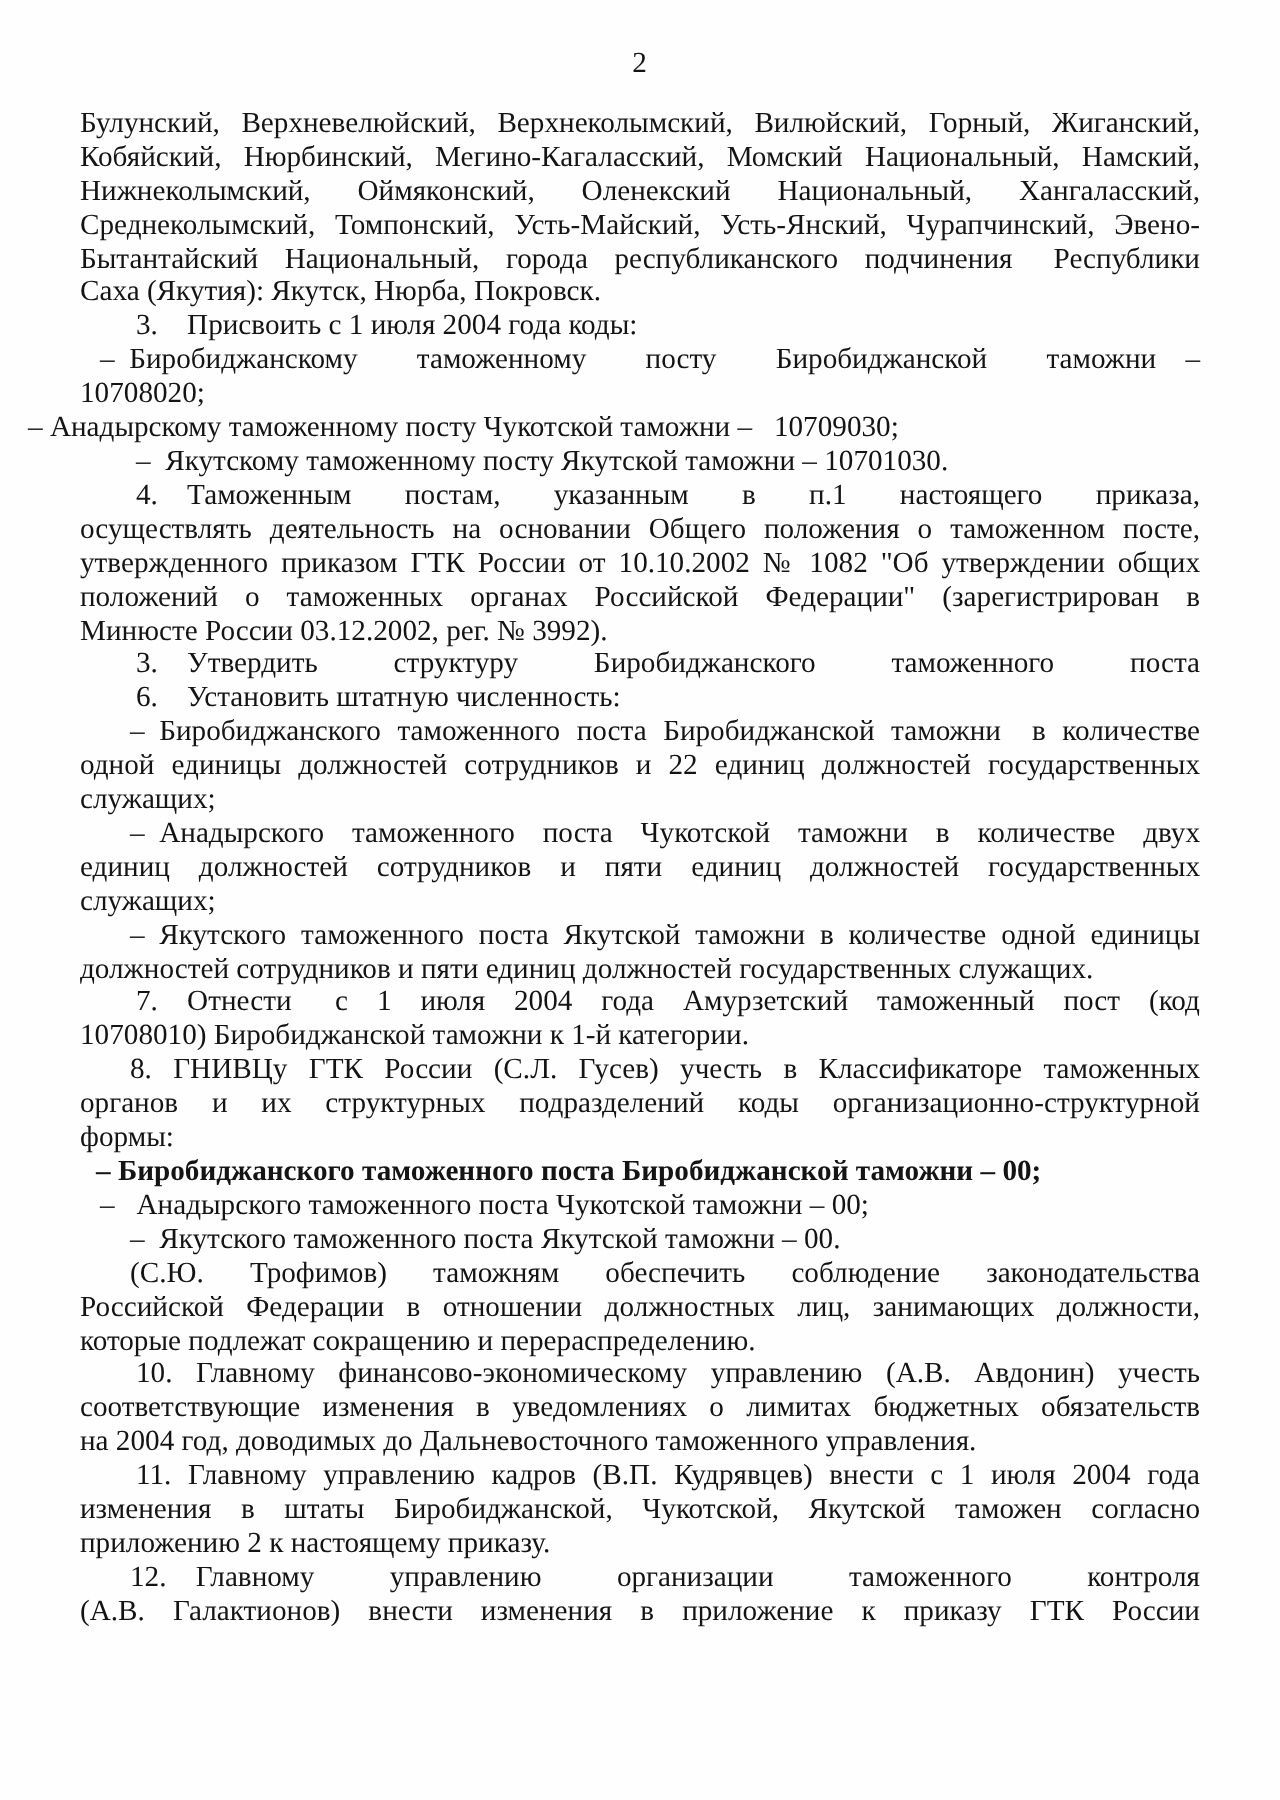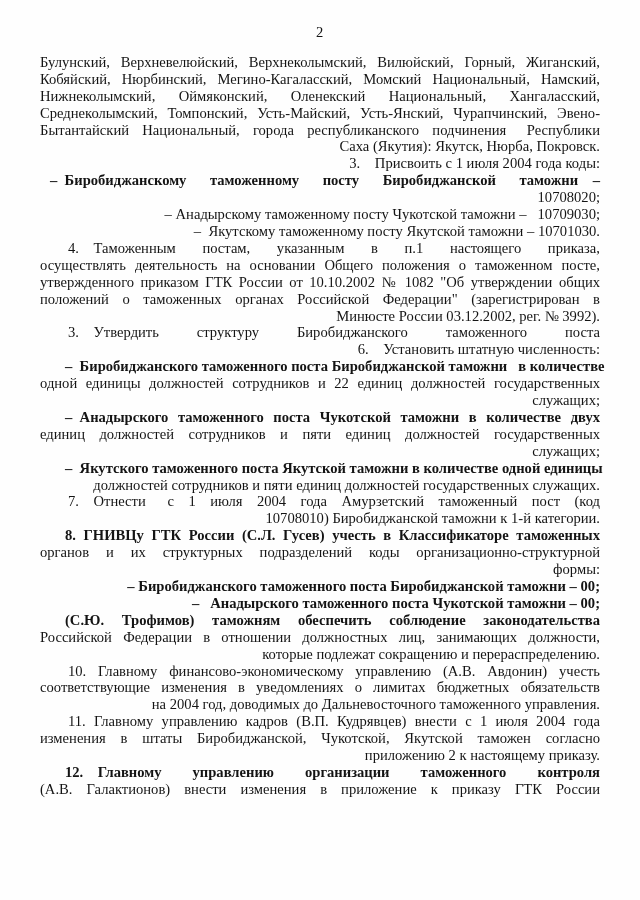--- a/index.html
+++ b/index.html
@@ -17,31 +17,31 @@
   }
   .pagenum{
     text-align:center;
     margin-bottom:13px;
     letter-spacing:.5px;
   }
   .doc-body{width:560px;}
   .para{margin:0;padding:0;}
   .line{
     white-space:nowrap;
-    text-align:right;
+    text-align:left;
   }
   .line.full{
     text-align:justify;
     text-align-last:justify;
     -moz-text-align-last:justify;
   }
   
   .p-std  .line:first-child{padding-left:28px;}
-  .p-item25 .line:first-child{padding-left:25px;font-weight:bold;}
-  .p-item10 .line:first-child{padding-left:10px;font-weight:bold;}
+  .p-item25 .line:first-child{padding-left:25px;}
+  .p-item10 .line:first-child{padding-left:10px;}
   .p-item8  .line:first-child{padding-left:8px;font-weight:bold;}
   .p-out  .line:first-child{margin-left:-26px;}
 </style>
 </head>
 <body>
 
 <div class="page">
   <div class="pagenum">2</div>
   <div class="doc-body">
       <div class="para p-none">
@@ -101,20 +101,23 @@
         <div class="line full">органов и их структурных подразделений коды организационно-структурной</div>
         <div class="line">формы:</div>
       </div>
       <div class="para p-item8">
         <div class="line">– Биробиджанского таможенного поста Биробиджанской таможни – 00;</div>
       </div>
       <div class="para p-item10">
         <div class="line">–  Анадырского таможенного поста Чукотской таможни – 00;</div>
       </div>
       <div class="para p-item25">
+        <div class="line">– Якутского таможенного поста Якутской таможни – 00.</div>
+      </div>
+      <div class="para p-item25">
         <div class="line full">(С.Ю. Трофимов) таможням обеспечить соблюдение законодательства</div>
         <div class="line full">Российской Федерации в отношении должностных лиц, занимающих должности,</div>
         <div class="line">которые подлежат сокращению и перераспределению.</div>
       </div>
       <div class="para p-std">
         <div class="line full">10. Главному финансово-экономическому управлению (А.В. Авдонин) учесть</div>
         <div class="line full">соответствующие изменения в уведомлениях о лимитах бюджетных обязательств</div>
         <div class="line">на 2004 год, доводимых до Дальневосточного таможенного управления.</div>
       </div>
       <div class="para p-std">

